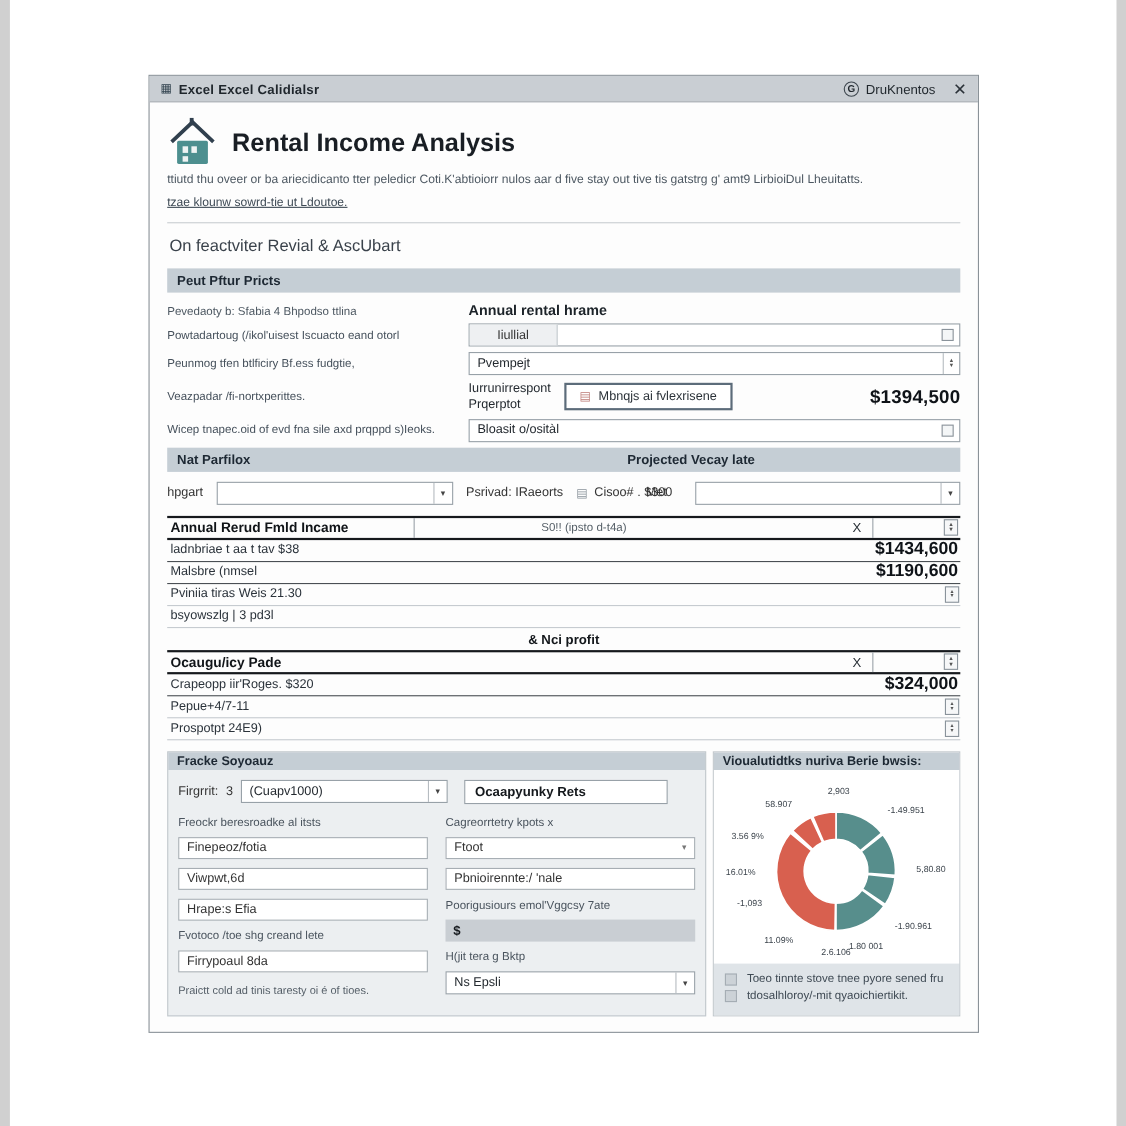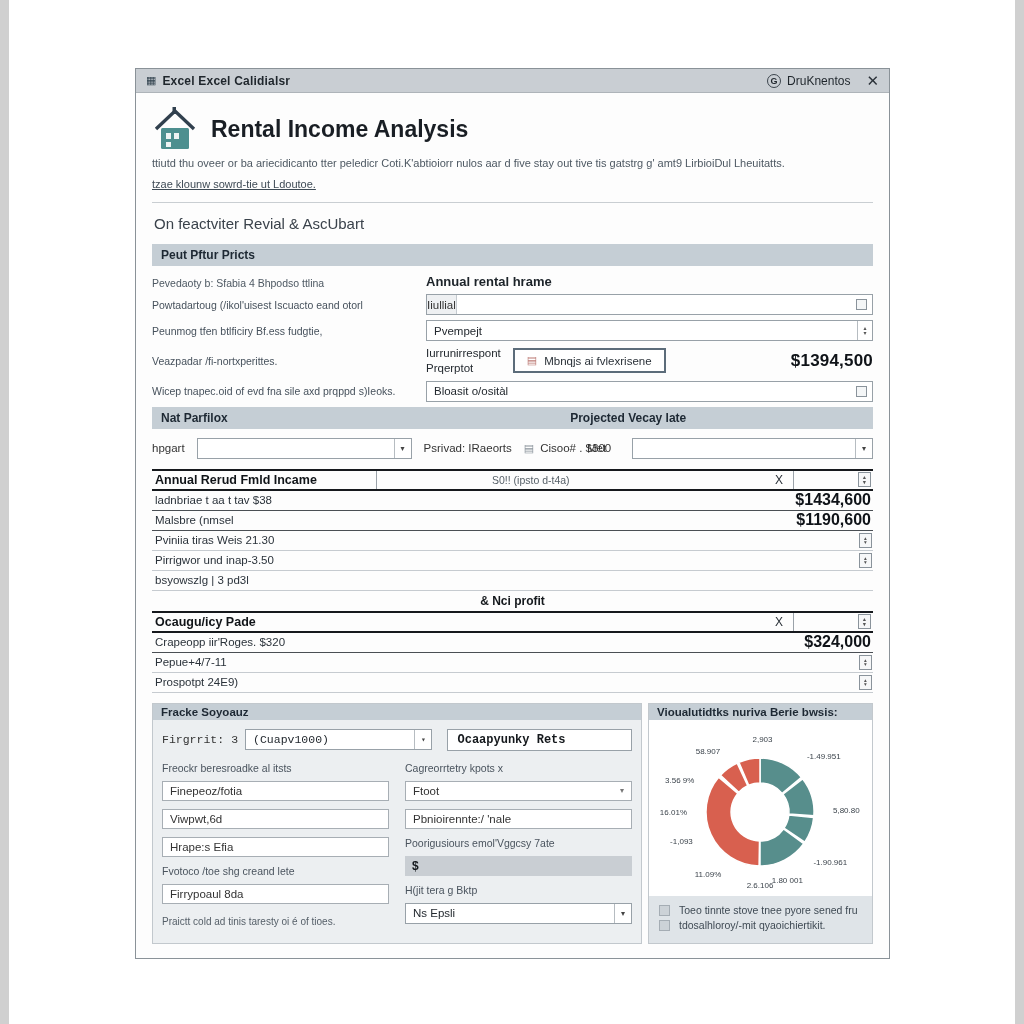--- a/index.html
+++ b/index.html
@@ -44,21 +44,21 @@
   }
   .secbar .right-title { position:absolute; left:58%; }
 
   
   .noterow { display:flex; align-items:flex-end; margin:8px 0 4px; }
   .noterow .note { width:274px; font-size:10.5px; color:#4d5862; }
   .noterow .colhdr { font-size:13px; font-weight:bold; color:#1c2329; }
   .frow { display:flex; align-items:center; margin:5px 0; min-height:21px; }
   .flabel { width:274px; flex:none; font-size:10.5px; color:#46515c; padding-right:10px; }
   .field { display:flex; align-items:center; border:1px solid #98a1a8; background:#fff; height:21px; flex:1; }
-  .prefix { padding:0 0; height:100%; display:flex; align-items:center; border-right:1px solid #c4cacf;
+  .prefix { padding:0 25px; height:100%; display:flex; align-items:center; border-right:1px solid #c4cacf;
     background:#eef0f2; font-size:11.5px; color:#333; }
   .fval { flex:1; padding:0 7px; font-size:11.5px; color:#23292f; white-space:nowrap; overflow:hidden; }
   .picker { width:11px; height:11px; border:1px solid #8a939b; margin-right:5px; flex:none; background:#f4f6f7; }
   .spin { width:15px; height:100%; border-left:1px solid #b6bcc1; display:flex; flex-direction:column;
     align-items:center; justify-content:center; font-size:6px; line-height:5px; color:#555; flex:none; }
   .row3wrap { flex:1; display:flex; align-items:center; gap:12px; }
   .two-line { font-size:11.5px; color:#23292f; line-height:1.3; }
   .mbutton { display:flex; align-items:center; gap:7px; border:2px solid #5c6c7a; background:#fff;
     padding:4px 12px; font-size:11.5px; color:#2a3138; cursor:default; }
   .badge-icon { color:#bd7b76; font-size:11px; }
@@ -91,21 +91,21 @@
   .lrow > .spinbox { margin-left:auto; margin-right:1px; }
   .amount2 { margin-left:auto; font-size:16px; font-weight:bold; color:#0f1318; padding-right:2px; }
 
   
   .panels { display:flex; gap:6px; margin-top:10px; }
   .panel-left { width:490px; flex:none; background:#eceff1; border:1px solid #c2c8cd; }
   .panel-right { flex:1; border:1px solid #c2c8cd; display:flex; flex-direction:column; background:#fff; }
   .phdr { background:#c5ced5; height:16px; display:flex; align-items:center; padding:0 8px;
     font-weight:bold; font-size:11.5px; color:#1d2833; }
   .pl-body { padding:9px; }
-  .freqrow { display:flex; align-items:center; gap:7px; font-size:11.5px; color:#333;font-family:Liberation Mono, monospace; }
+  .freqrow { display:flex; align-items:center; gap:7px; font-size:11.5px; color:#333; }
   .freq-dd { width:188px; }
   .freq-box { width:185px; height:22px; border:1px solid #98a1a8; background:#fff; display:flex;
     align-items:center; padding:0 9px; font-weight:bold; font-size:12px; color:#14181c; margin-left:8px; }
   .cols { display:flex; gap:16px; margin-top:11px; }
   .col { flex:1; min-width:0; }
   .col-h { font-size:10.5px; color:#4a545e; margin-bottom:7px; }
   .inp { height:20px; border:1px solid #a7aeb4; background:#fff; display:flex; align-items:center;
     padding:0 7px; font-size:11.5px; color:#333; margin-bottom:8px; }
   .inp .mini-dd { margin-left:auto; font-size:8px; color:#777; }
   .lbl2 { font-size:10.5px; color:#4a545e; margin:3px 0 7px; }
@@ -243,27 +243,20 @@
     <div class="lrow money">
       <span class="cell-label">ladnbriae t aa t tav $38</span>
       <span class="amount2">$1434,600</span>
     </div>
     <div class="lrow money">
       <span class="cell-label">Malsbre (nmsel</span>
       <span class="amount2">$1190,600</span>
     </div>
     <div class="lrow">
       <span class="cell-label">Pviniia tiras Weis 21.30</span>
-      <span class="spinbox">
-          <span>▴</span>
-          <span>▾</span>
-        </span>
-    </div>
-    <div class="lrow">
-      <span class="cell-label">Pirrigwor und inap-3.50</span>
       <span class="spinbox">
           <span>▴</span>
           <span>▾</span>
         </span>
     </div>
     <div class="lrow">
       <span class="cell-label">bsyowszlg | 3 pd3l</span>
     </div>
     <div class="lrow center">
       <span>&amp; Nci profit</span>

